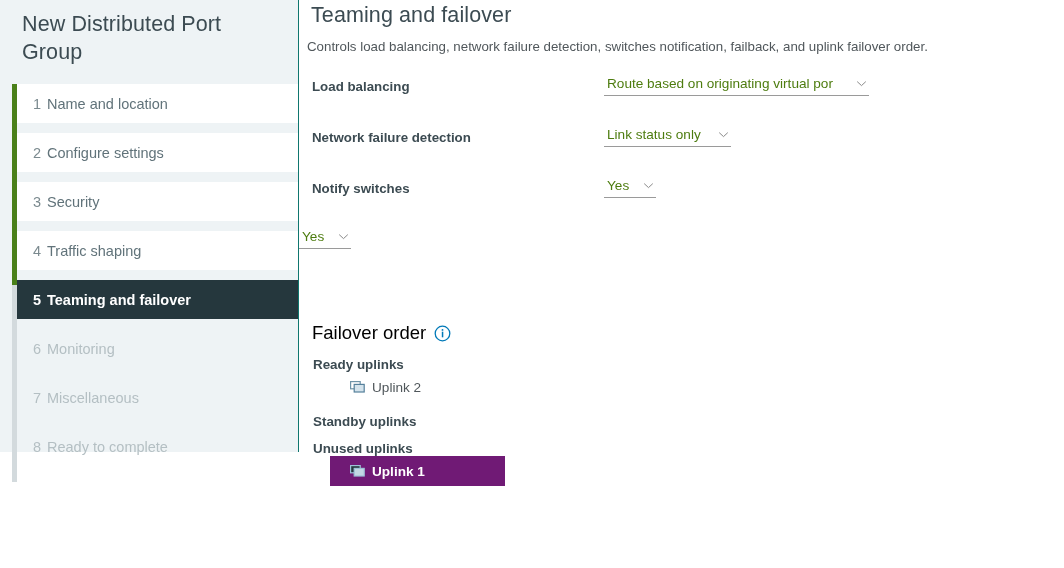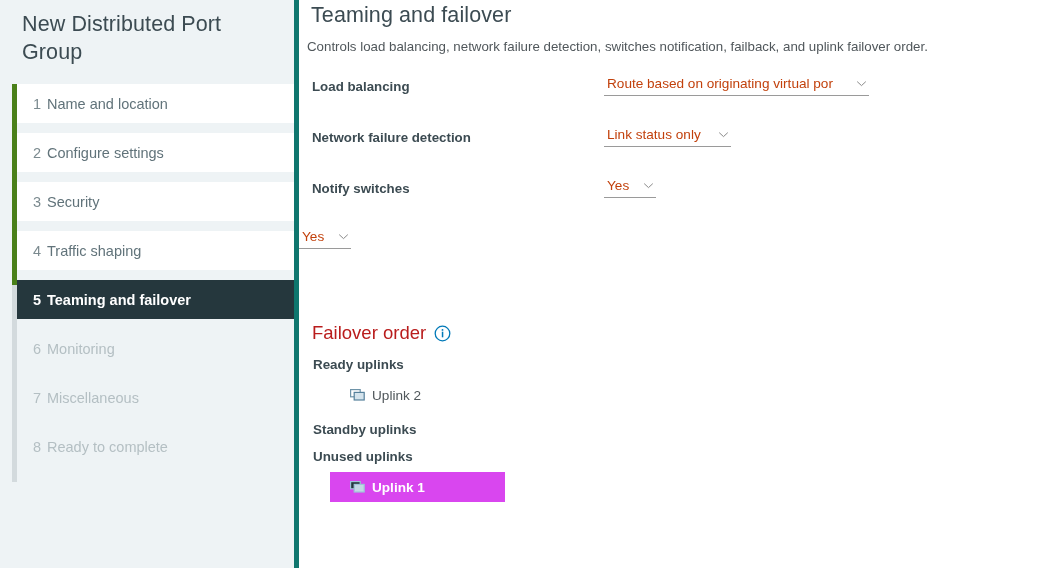--- a/index.html
+++ b/index.html
@@ -21,23 +21,23 @@
     width: 1064px;
     height: 568px;
     display: flex;
     background: #ffffff;
   }
 
   
   .sidebar {
     position: relative;
     width: 299px;
-    height: 568px;
+    height: 452px;
     background: #eef3f5;
-    border-right: 5px solid #0f766e;
+    border-right: 1px solid #0f766e;
     box-sizing: border-box;
     flex: 0 0 299px;
   }
 
   .wizard-title {
     padding: 10px 22px 0 22px;
     font-size: 21.5px;
     line-height: 28px;
     font-weight: 400;
     color: #3c4b52;
@@ -149,21 +149,21 @@
     padding-top: 3px;
   }
   .select {
     position: relative;
     border-bottom: 1px solid #9a9a9a;
     padding: 0 2px 4px 3px;
     display: inline-flex;
     align-items: center;
     justify-content: space-between;
     font-size: 13.6px;
-    color: #c2410c;
+    color: #4d7c0f;
     cursor: pointer;
     background: transparent;
     box-sizing: border-box;
   }
   .select.wide { width: 265px; }
   .select.mid  { width: 127px; }
   .select.narrow { width: 52px; align-items: center; }
   .select .sel-text {
     white-space: nowrap;
     overflow: hidden;
@@ -183,21 +183,21 @@
     margin-top: 42px;
   }
   .failover-head {
     display: flex;
     align-items: center;
     margin-left: 13px;
   }
   .failover-title {
     font-size: 18.5px;
     font-weight: 400;
-    color: #b91c1c;
+    color: #000000;
   }
   .info-icon {
     margin-left: 8px;
     width: 17px;
     height: 17px;
     display: inline-block;
     cursor: pointer;
   }
   .info-icon svg { display: block; }
 
@@ -231,24 +231,23 @@
     display: flex;
     align-items: center;
     height: 30px;
     margin-left: 31px;
     padding-left: 20px;
     width: 175px;
     box-sizing: border-box;
     font-size: 13.6px;
     color: #50575b;
     cursor: pointer;
-    margin-top: 8px;
   }
   .uplink-row.selected {
-    background: #d946ef;
+    background: #701a75;
     color: #ffffff;
     font-weight: bold;
     margin-left: 31px;
   }
   .nic-icon {
     width: 15px;
     height: 13px;
     margin-right: 7px;
     flex: 0 0 auto;
   }

